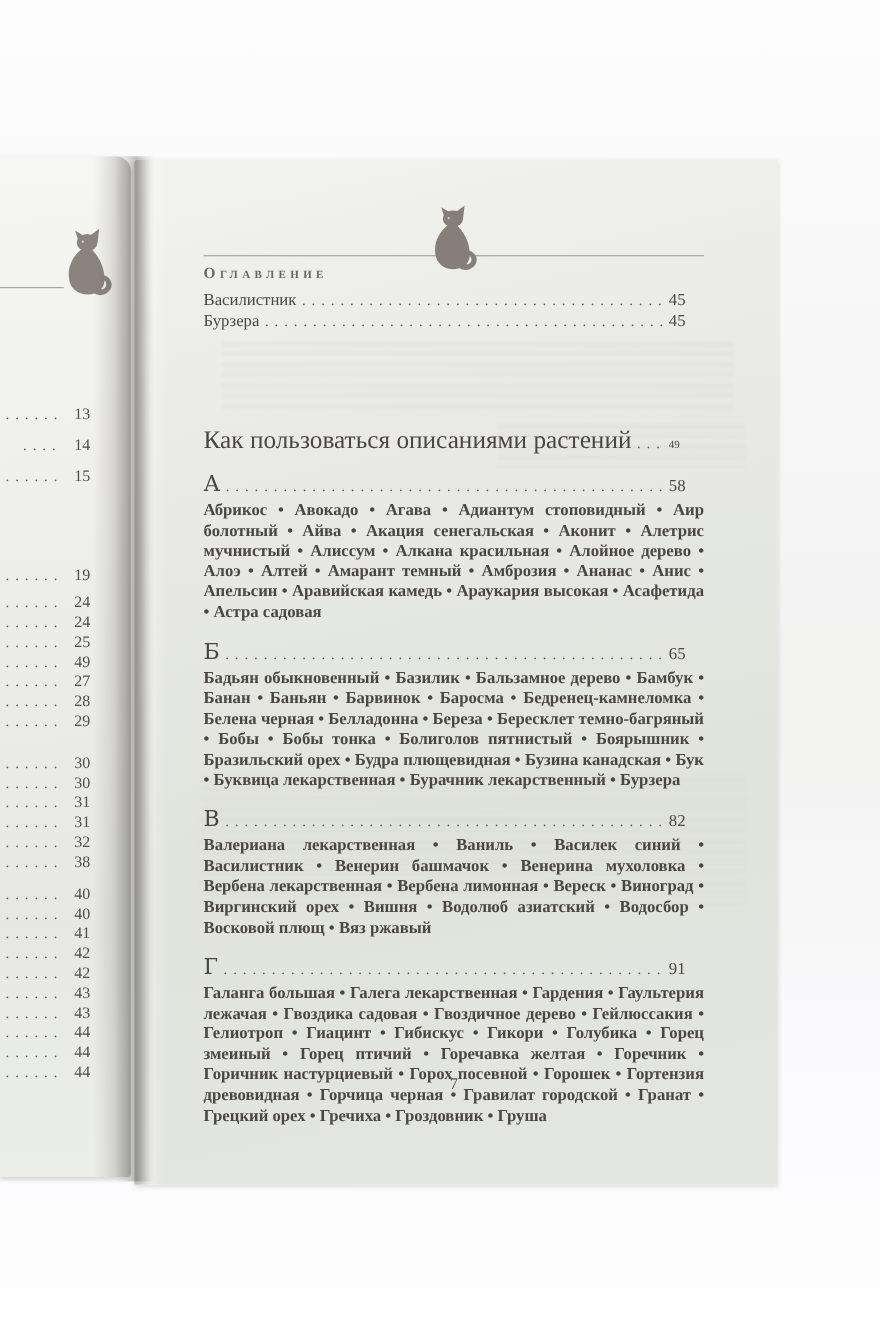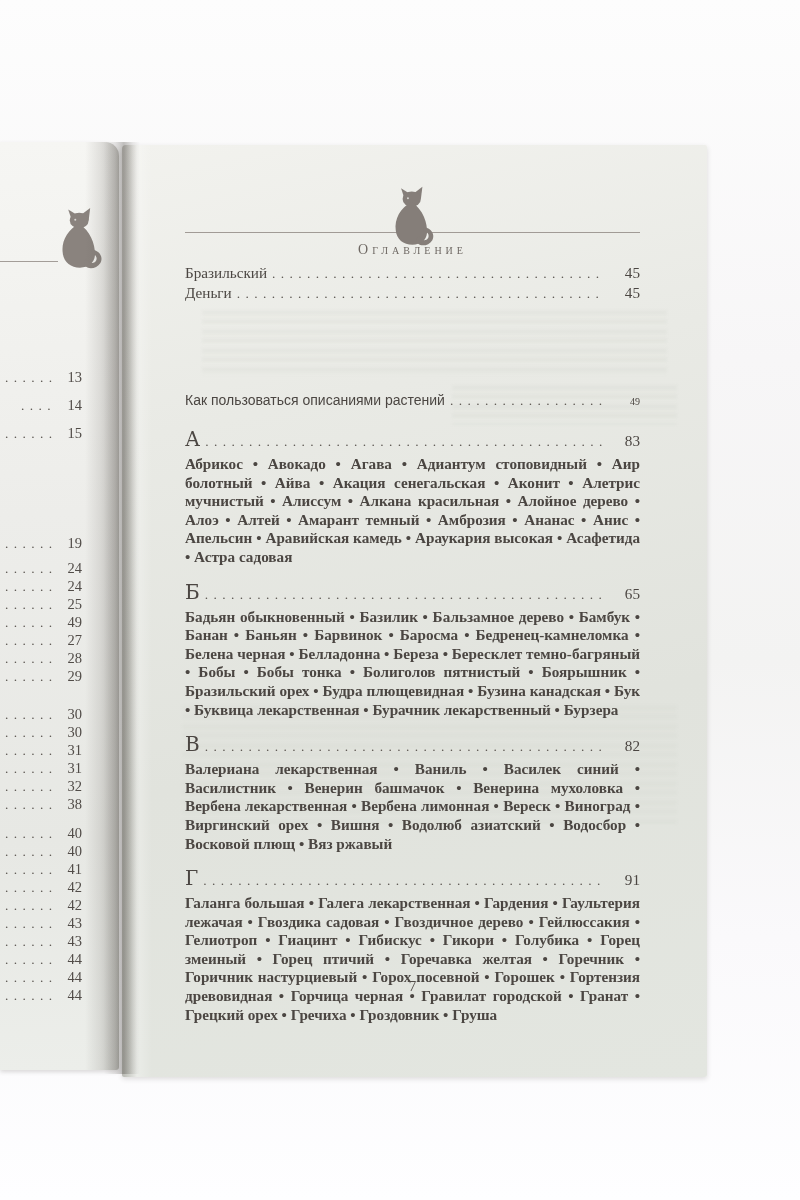--- a/index.html
+++ b/index.html
@@ -49,49 +49,49 @@
     content:"";position:absolute;left:0;top:0;bottom:0;width:30px;
     background:linear-gradient(to right,rgba(84,79,73,.30) 0px,rgba(84,79,73,.14) 7px,rgba(255,255,255,.28) 15px,rgba(255,255,255,0) 30px);
   }
   .block{position:absolute;left:63px;width:455px;}
 
   .ornament{position:absolute;left:63px;width:455px;top:38px;height:66px;text-align:center;}
   .ornament .cat{width:47px;height:64px;color:#857e79;display:inline-block;position:relative;z-index:2;}
   .head-rule{position:absolute;left:63px;width:455px;top:87px;height:1px;background:#a19b96;z-index:1;}
 
   .running-head{
-    top:97px;text-align:center;
-    font-variant:small-caps;letter-spacing:4px;font-size:14px;color:#6d6762;
+    top:97px;
+    font-variant:small-caps;letter-spacing:4px;font-size:14px;color:#6d6762;font-weight:bold;
   }
 
   .toc-top{top:118px;}
   .dotrow{display:flex;align-items:baseline;font-size:15.2px;color:#4b4642;line-height:19px;}
   .dotrow .lbl{flex:none;white-space:nowrap;}
-  .dotrow .pg{flex:none;min-width:32px;text-align:right;}
+  .dotrow .pg{flex:none;min-width:32px;}
   .leader{
     flex:1 1 auto;overflow:hidden;white-space:nowrap;
     color:#5d5853;min-width:10px;margin:0 4px 0 5px;
   }
   .leader::after{
     content:". . . . . . . . . . . . . . . . . . . . . . . . . . . . . . . . . . . . . . . . . . . . . . . . . . . . . . . . . . . . . . . . . . . . . . . . . . . .";
     letter-spacing:1px;font-size:13.5px;
   }
 
   .part-kicker{
     top:187px;text-align:center;
     font-size:12.5px;letter-spacing:2.5px;color:#5c5651;
     font-family:"DejaVu Serif", serif;
   }
   .part-title{
     top:201px;text-align:center;
     font-size:27px;line-height:32px;color:#4c4742;
     font-family:"DejaVu Serif", serif;
   }
   .howto{top:245px;}
-  .howto .lbl{font-family:Liberation Sans, sans-serif;font-size:14px;}
+  .howto .lbl{font-family:Liberation Serif, serif;font-size:23px;}
   .howto .pg{font-size:10px;}
 
   .sections{top:282px;}
   .sec-head .lbl{font-family:"DejaVu Serif", serif;font-size:20px;line-height:25px;}
   .sec-head{margin-bottom:3px;}
   .sec-items{
     font-size:15.2px;line-height:18.6px;color:#4b4642;
     text-align:justify;text-justify:inter-word;font-weight:bold;
   }
   .section{margin-bottom:13px;}
@@ -136,21 +136,21 @@
           <span class="num">13</span>
         </div>
         <div class="lrow" style="margin-top: 10px; margin-left: 16px;">
           <span class="leader"></span>
           <span class="num">14</span>
         </div>
         <div class="lrow" style="margin-top: 10px;">
           <span class="leader"></span>
           <span class="num">15</span>
         </div>
-        <div class="lrow" style="margin-top: 92px;">
+        <div class="lrow" style="margin-top: 72px;">
           <span class="leader"></span>
           <span class="num">19</span>
         </div>
         <div class="lrow" style="margin-top: 7px;">
           <span class="leader"></span>
           <span class="num">24</span>
         </div>
         <div class="lrow">
           <span class="leader"></span>
           <span class="num">24</span>
@@ -252,44 +252,44 @@
     <div class="head-rule"></div>
     <div class="ornament">
       <svg class="cat" viewBox="0 0 60 84">
           <use href="#cat-shape"></use>
         </svg>
     </div>
     <div class="block running-head">Оглавление</div>
 
     <div class="block toc-top" id="toc-top">
         <div class="dotrow">
-          <span class="lbl">Бразильский</span>
+          <span class="lbl">Василистник</span>
           <span class="leader"></span>
           <span class="pg">45</span>
         </div>
         <div class="dotrow">
-          <span class="lbl">Деньги</span>
+          <span class="lbl">Бурзера</span>
           <span class="leader"></span>
           <span class="pg">45</span>
         </div>
       </div>
 
 
     <div class="block howto dotrow">
       <span class="lbl">Как пользоваться описаниями растений</span>
       <span class="leader"></span>
       <span class="pg">49</span>
     </div>
 
     <div class="block sections" id="sections">
         <div class="section">
           <div class="dotrow sec-head">
             <span class="lbl">А</span>
             <span class="leader"></span>
-            <span class="pg">83</span>
+            <span class="pg">58</span>
           </div>
           <div class="sec-items">Абрикос • Авокадо • Агава • Адиантум стоповидный • Аир болотный • Айва • Акация сенегальская • Аконит • Алетрис мучнистый • Алиссум • Алкана красильная • Алойное дерево • Алоэ • Алтей • Амарант темный • Амброзия • Ананас • Анис • Апельсин • Аравийская камедь • Араукария высокая • Асафетида • Астра садовая</div>
         </div>
         <div class="section">
           <div class="dotrow sec-head">
             <span class="lbl">Б</span>
             <span class="leader"></span>
             <span class="pg">65</span>
           </div>
           <div class="sec-items">Бадьян обыкновенный • Базилик • Бальзамное дерево • Бамбук • Банан • Баньян • Барвинок • Баросма • Бедренец-камнеломка • Белена черная • Белладонна • Береза • Бересклет темно-багряный • Бобы • Бобы тонка • Болиголов пятнистый • Боярышник • Бразильский орех • Будра плющевидная • Бузина канадская • Бук • Буквица лекарственная • Бурачник лекарственный • Бурзера</div>

